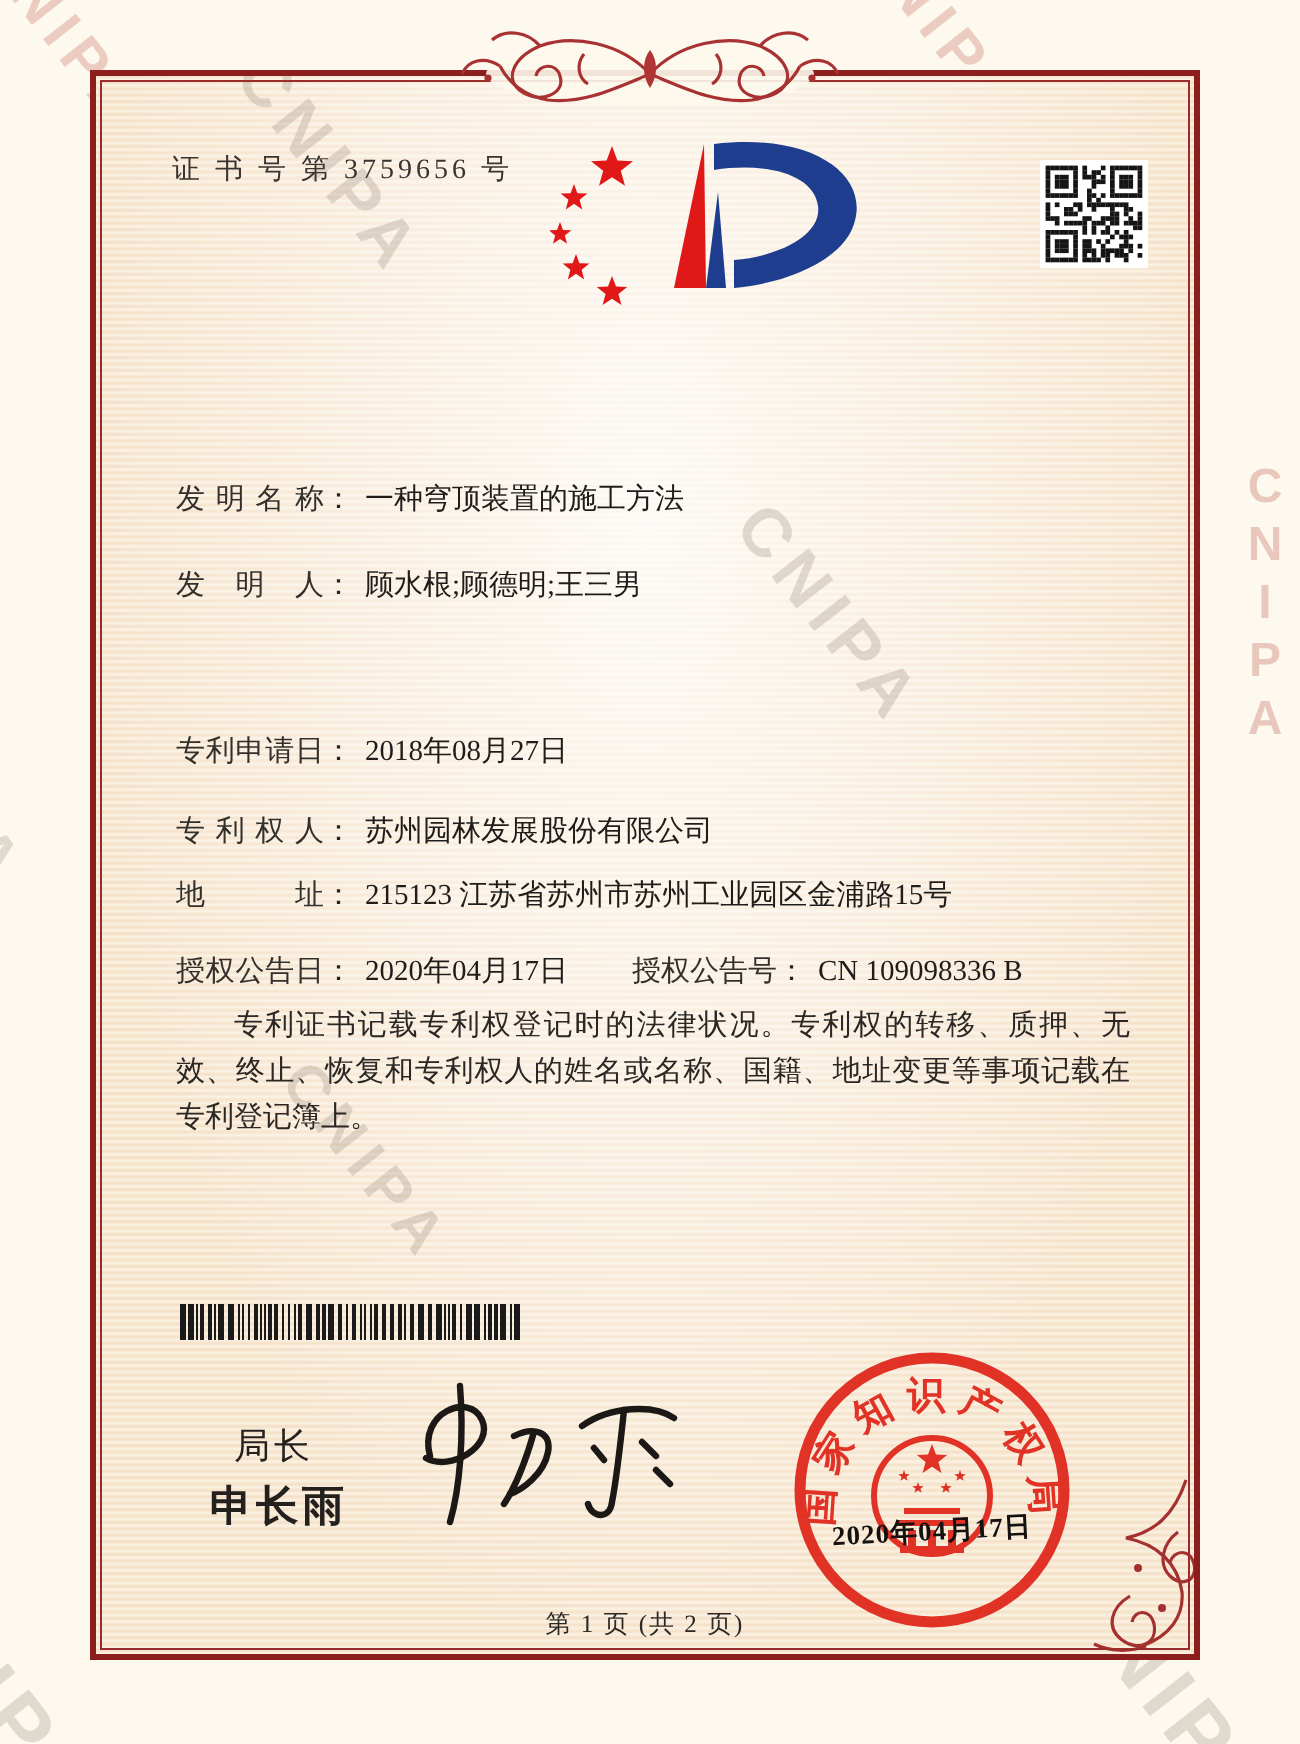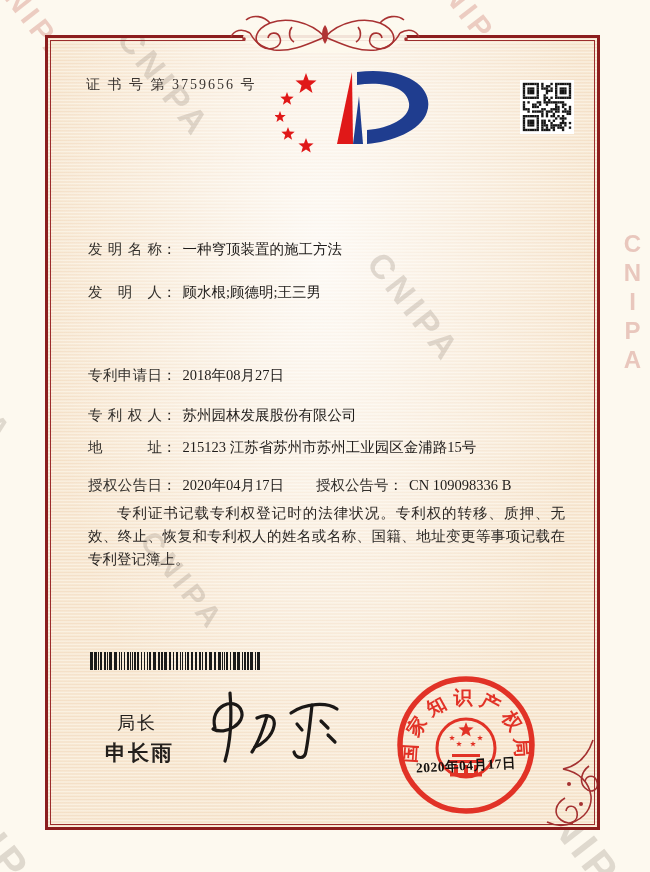--- a/index.html
+++ b/index.html
@@ -430,20 +430,21 @@
           <rect x="55" y="88" width="36" height="3"></rect>
           <rect x="61" y="93" width="4" height="8"></rect>
           <rect x="71" y="93" width="4" height="8"></rect>
           <rect x="81" y="93" width="4" height="8"></rect>
           <rect x="57" y="101" width="32" height="3.5"></rect>
         </g>
       </g>
     </svg>
     <div class="seal-date">2020年04月17日</div>
 
+    <div class="footer">第 1 页 (共 2 页)</div>
 
     <svg class="corner-flourish" viewBox="0 0 52 92" fill="none" stroke="#a43030" stroke-width="1.6">
       <path d="M48 2 C 42 20 32 28 18 31 C 34 34 44 44 46 58 C 47 70 40 80 26 85"></path>
       <path d="M44 28 C 36 34 34 44 40 50 C 46 56 54 52 52 44 C 50 36 42 37 40 43"></path>
       <path d="M20 60 C 10 66 8 76 16 82 C 24 88 34 84 32 74 C 30 66 22 67 21 73"></path>
       <path d="M28 85 C 20 88 10 88 2 84"></path>
       <circle cx="24" cy="46" r="2" fill="#a43030" stroke="none"></circle>
       <circle cx="36" cy="66" r="2" fill="#a43030" stroke="none"></circle>
     </svg>
   </div>

